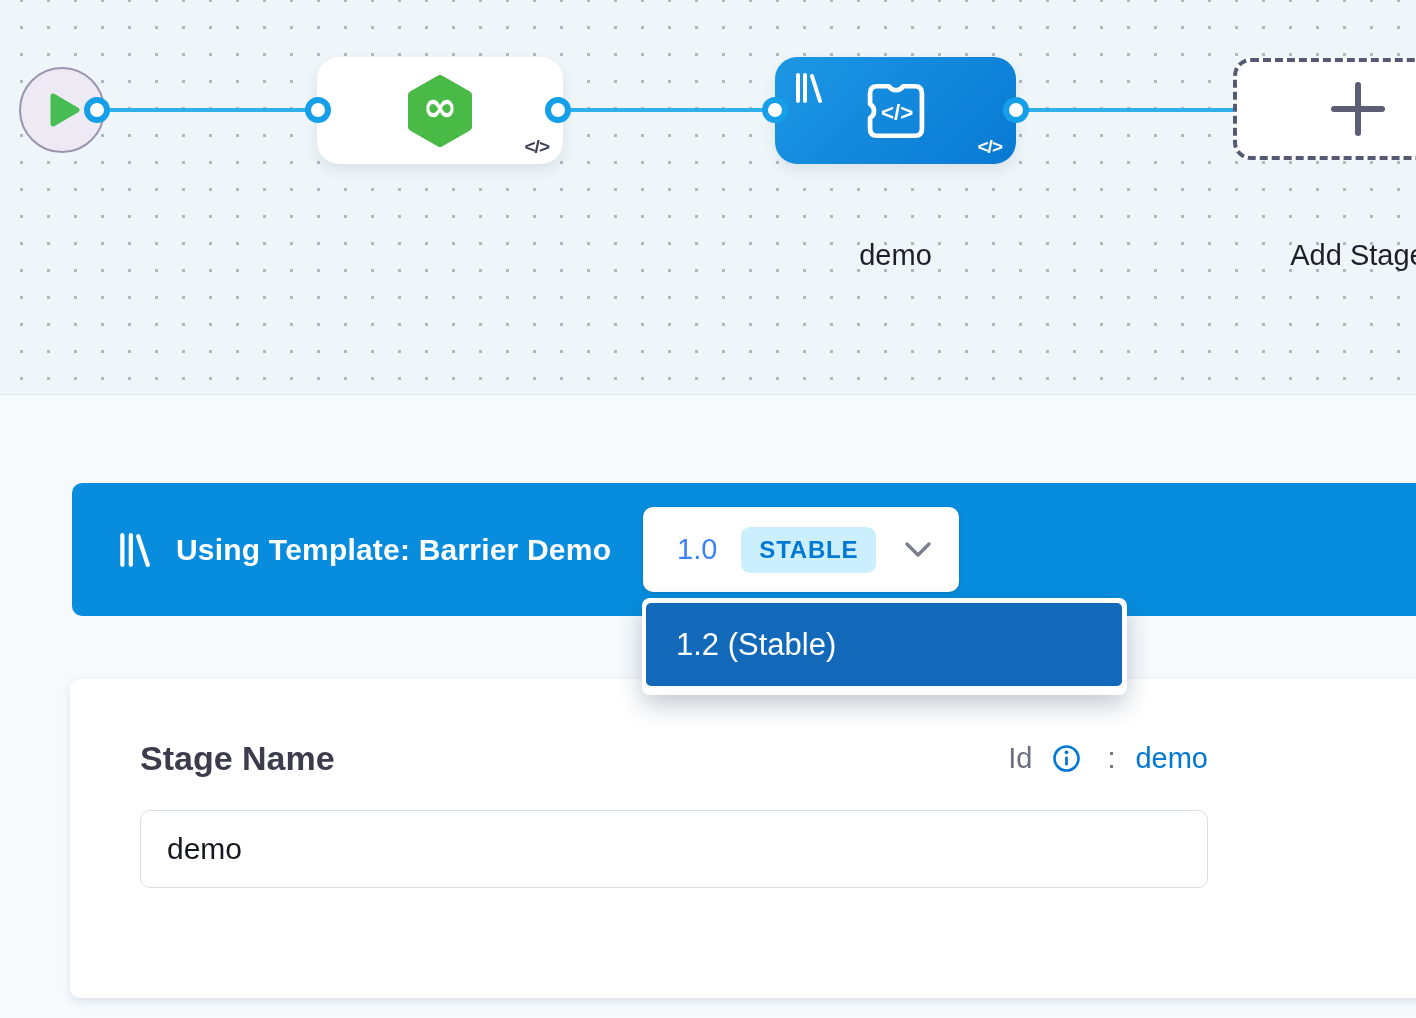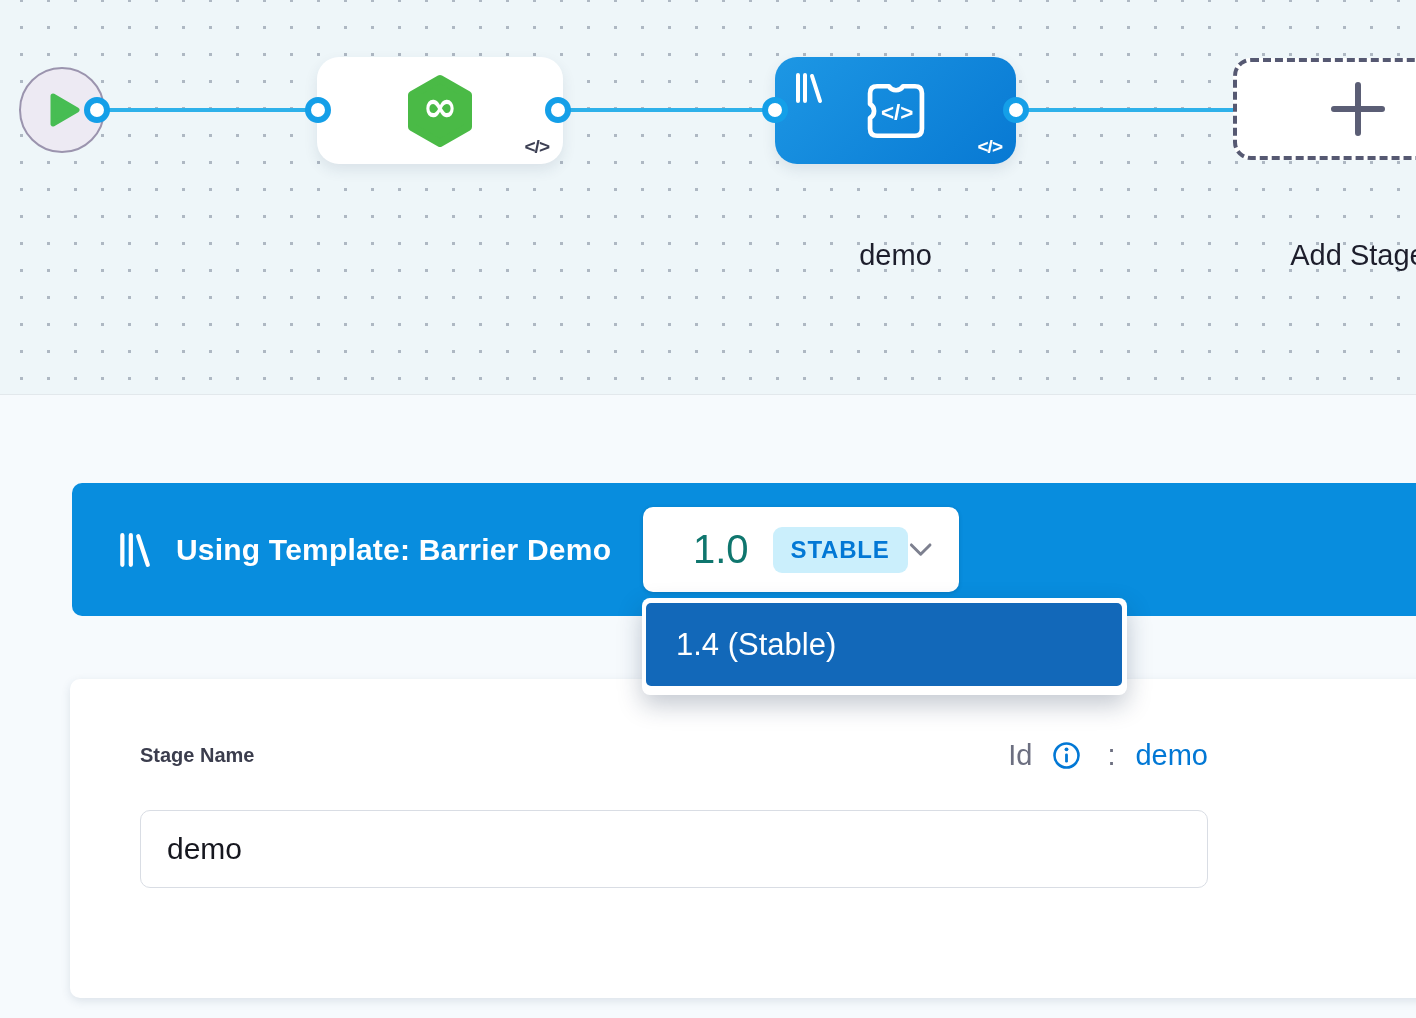--- a/index.html
+++ b/index.html
@@ -53,21 +53,21 @@
     position:absolute; left:72px; top:483px; width:1360px; height:133px;
     background:#088dde; border-radius:10px; z-index:2;
     display:flex; align-items:center; color:#ffffff;
   }
   .banner-text { font-size:30px; margin-left:24px; letter-spacing:0.2px;font-weight:bold; }
   .version-select {
     position:absolute; left:571px; top:24px; width:316px; height:85px;
     background:#ffffff; border-radius:10px; box-shadow:0 1px 4px rgba(0,0,0,0.15);
     display:flex; align-items:center; cursor:pointer;
   }
-  .version-num { font-size:40px; color:#0f766e; margin-left:50px; }
+  .version-num { font-size:29px; color:#3b82f6; margin-left:34px; }
   .stable-badge {
     margin-left:24px; background:#cbeffc; color:#0278d5; font-weight:bold;
     font-size:24px; letter-spacing:0.8px; padding:9px 18px; border-radius:9px;
   }
   .chev { margin-left:auto; margin-right:26px; }
 
   
   .dropdown {
     position:absolute; left:642px; top:598px; width:485px; height:97px;
     background:#ffffff; border-radius:8px; z-index:4;
@@ -82,21 +82,21 @@
   
   .card {
     position:absolute; left:70px; top:679px; width:1362px; height:319px;
     background:#ffffff; border-radius:10px; z-index:1;
     box-shadow:0 3px 10px rgba(50,70,100,0.13);
   }
   .form-row {
     position:absolute; left:70px; top:60px; width:1068px;
     display:flex; justify-content:space-between; align-items:center;
   }
-  .stage-name-label { font-size:20px; font-weight:600; color:#3b3d4d; }
+  .stage-name-label { font-size:34px; font-weight:600; color:#3b3d4d; }
   .id-row { display:flex; align-items:center; gap:20px; font-size:29px; color:#6c6f80; }
   .id-link { color:#0278d5; }
   .name-input {
     position:absolute; left:70px; top:131px; width:1068px; height:78px;
     border:1.5px solid #d9dde4; border-radius:10px; background:#ffffff;
     font-size:30px; color:#16171f; padding-left:26px;
     font-family:"Liberation Sans", sans-serif; outline:none;
   }
 </style>
 </head>
@@ -158,21 +158,21 @@
   <div class="version-select">
     <span class="version-num">1.0</span>
     <span class="stable-badge">STABLE</span>
     <svg class="chev" width="30" height="20" viewBox="0 0 30 20">
       <path d="M4 4 L15 15 L26 4" stroke="#7d808f" stroke-width="3.5" fill="none" stroke-linecap="round" stroke-linejoin="round"></path>
     </svg>
   </div>
 </div>
 
 <div class="dropdown">
-  <div class="dropdown-item">1.4 (Stable)</div>
+  <div class="dropdown-item">1.2 (Stable)</div>
 </div>
 
 <div class="card">
   <div class="form-row">
     <span class="stage-name-label">Stage Name</span>
     <span class="id-row">
       <span>Id</span>
       <svg width="29" height="29" viewBox="0 0 29 29">
         <circle cx="14.5" cy="14.5" r="12" fill="none" stroke="#0278d5" stroke-width="2.6"></circle>
         <rect x="13.1" y="12.5" width="2.8" height="9" rx="1.3" fill="#0278d5"></rect>

